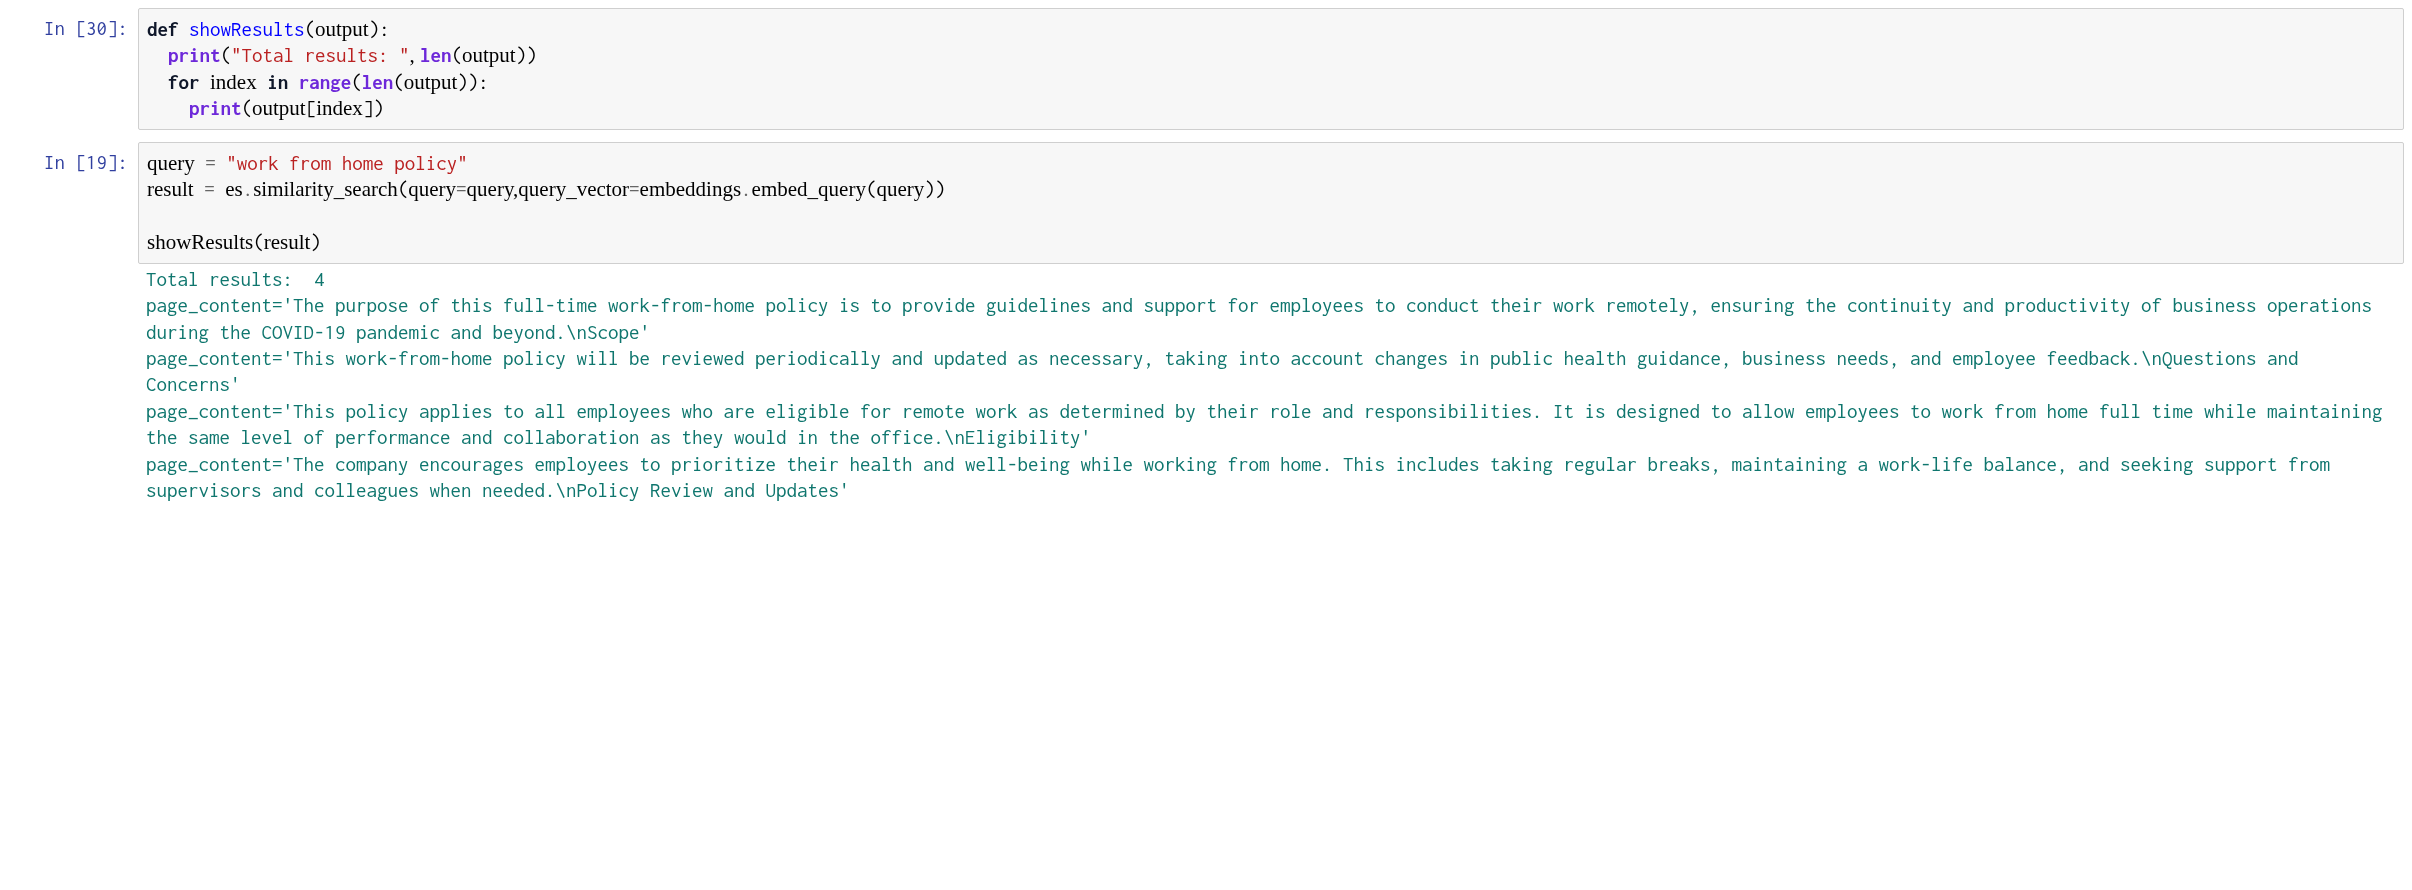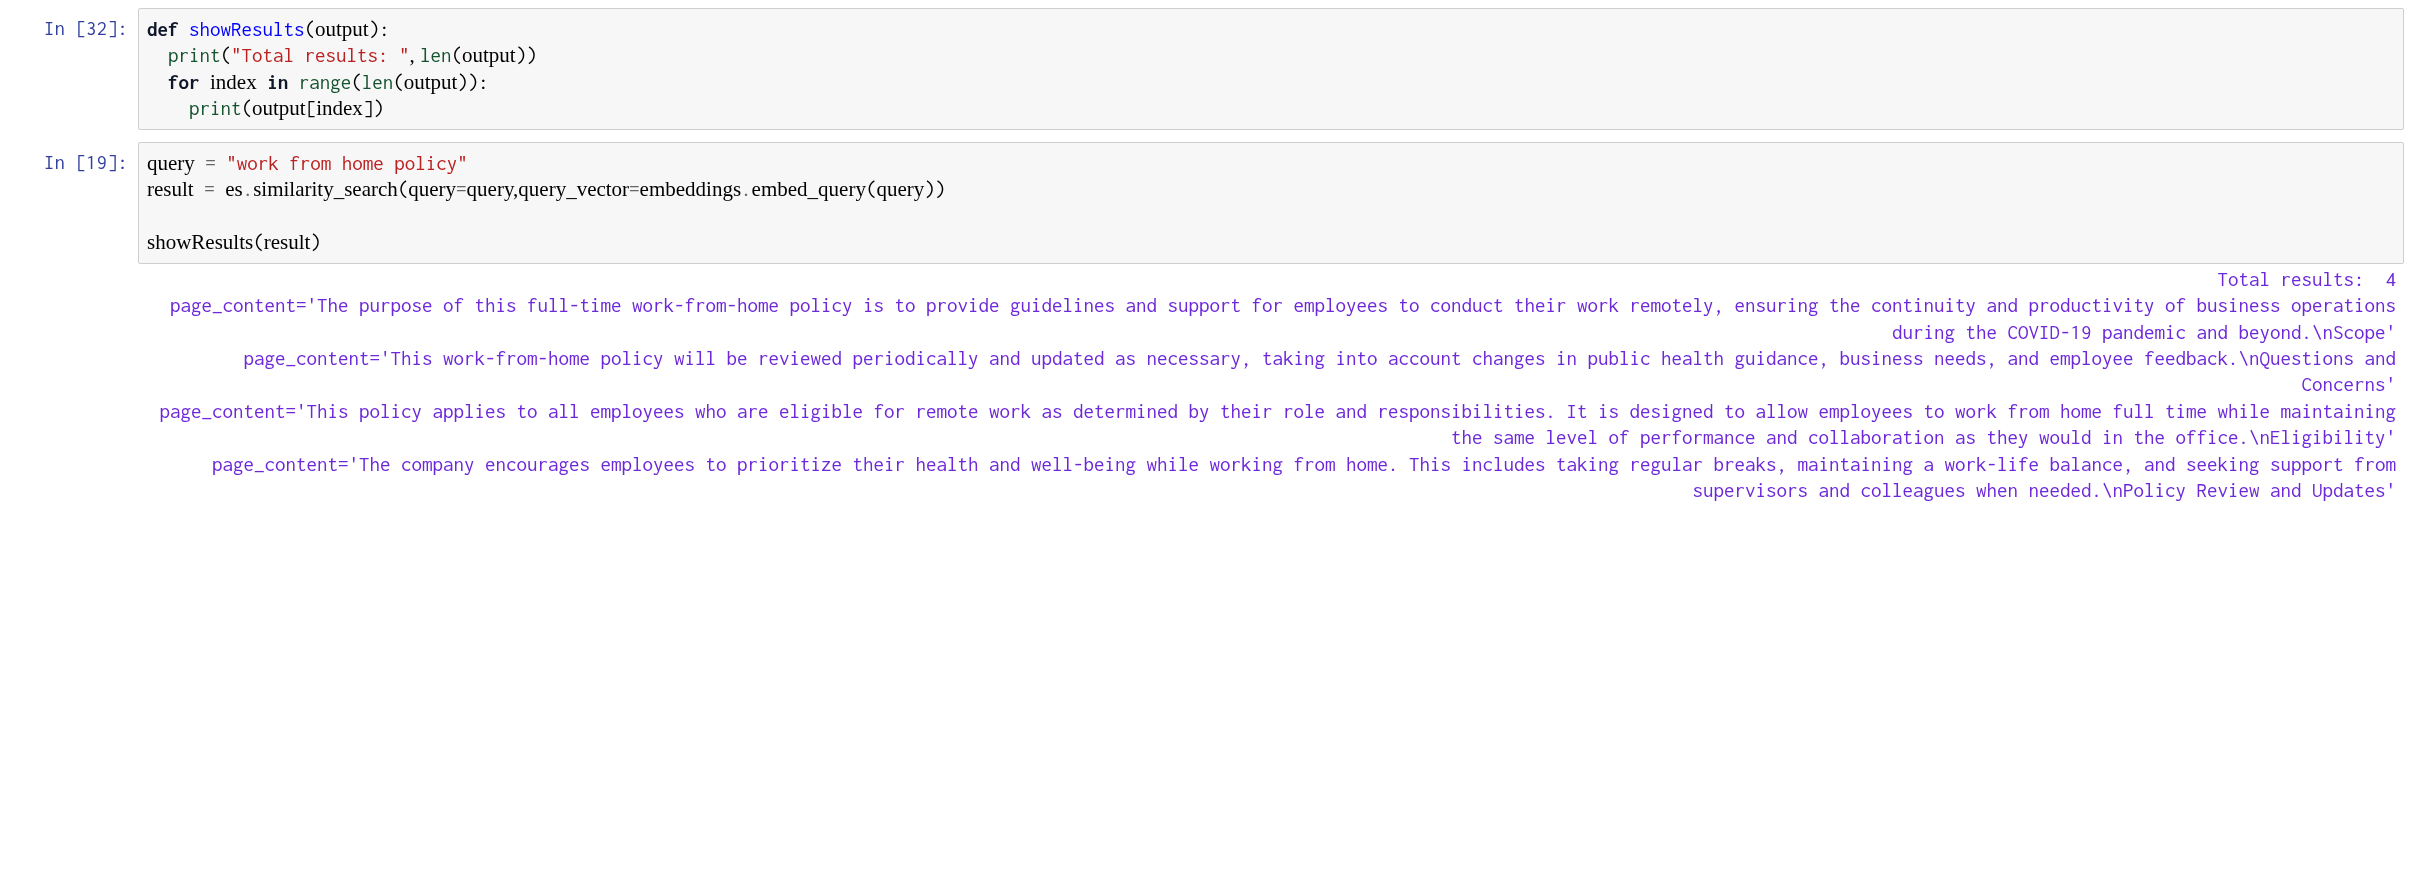--- a/index.html
+++ b/index.html
@@ -39,36 +39,35 @@
       border: 1px solid #cfcfcf;
       border-radius: 2px;
       padding: 7px 8px 7px 8px;
       white-space: pre;
       overflow-x: auto;
     }
     .output-area {
       padding: 2px 8px 6px 8px;
       white-space: pre-wrap;
       word-break: break-word;
-      color: #6d28d9;
-      text-align: right;
+      color: #0f766e;
     }
     .kw { color: #0f172a; font-weight: bold; }
     .func { color: #0000FF; }
-    .builtin { color: #14532d; }
+    .builtin { color: #6d28d9; font-weight: bold; }
     .str { color: #BA2121; }
     .op { color: #666666; }
     .paren { color: #000; }
     .name { color: #000; font-family: Liberation Serif, serif; }
   </style>
 </head>
 <body>
 
 <div class="cell">
-  <div class="prompt"><span>In [</span><span class="prompt-num">32</span><span>]:</span></div>
+  <div class="prompt"><span>In [</span><span class="prompt-num">30</span><span>]:</span></div>
   <div class="cell-body">
     <div class="input-area"><span class="kw">def</span> <span class="func">showResults</span><span class="paren">(</span><span class="name">output</span><span class="paren">)</span><span class="paren">:</span>
   <span class="builtin">print</span><span class="paren">(</span><span class="str">"Total results: "</span><span class="name">, </span><span class="builtin">len</span><span class="paren">(</span><span class="name">output</span><span class="paren">)</span><span class="paren">)</span>
   <span class="kw">for</span> <span class="name">index</span> <span class="kw">in</span> <span class="builtin">range</span><span class="paren">(</span><span class="builtin">len</span><span class="paren">(</span><span class="name">output</span><span class="paren">)</span><span class="paren">)</span><span class="paren">:</span>
     <span class="builtin">print</span><span class="paren">(</span><span class="name">output</span><span class="paren">[</span><span class="name">index</span><span class="paren">]</span><span class="paren">)</span></div>
   </div>
 </div>
 
 <div class="cell">
   <div class="prompt"><span>In [</span><span class="prompt-num">19</span><span>]:</span></div>

